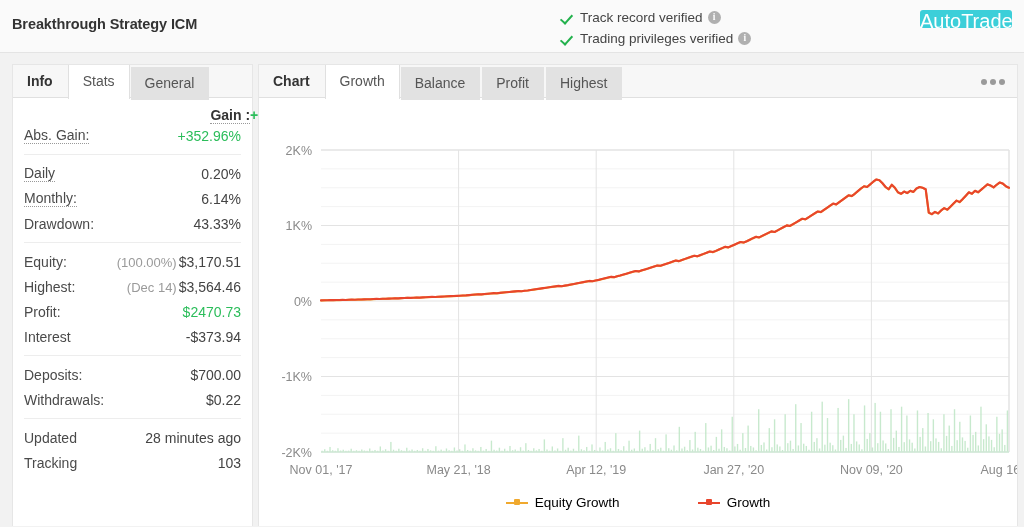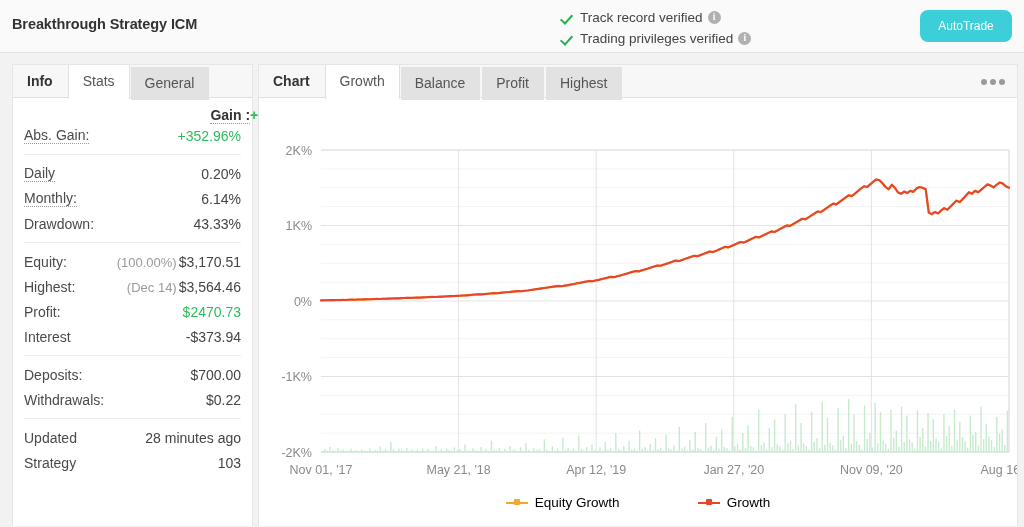--- a/index.html
+++ b/index.html
@@ -49,23 +49,23 @@
   }
   .info-icon {
     display: inline-block; width: 13px; height: 13px;
     border-radius: 50%; background: #b0b0b0;
     color: #fff; font-size: 9.5px; font-weight: bold;
     line-height: 13px; text-align: center; flex: none;
     font-family: "Liberation Serif", serif; cursor: pointer;
   }
   .autotrade-btn {
     position: absolute; right: 12px; top: 10px;
-    width: 92px; height: 32px;
-    background: #3ccfd9; border: none; border-radius: 8px;
-    color: #fff; font-size: 12px;
+    width: 92px; height: 18px;
+    background: #3ccfd9; border: none; border-radius: 3px;
+    color: #fff; font-size: 20px;
     font-family: "Liberation Sans", sans-serif;
     cursor: pointer;
   }
 
   
   .sidebar {
     position: absolute; left: 12px; top: 64px;
     width: 241px; height: 462px;
     background: #fff; border: 1px solid #e6e6e6;
     border-bottom: none;
@@ -218,21 +218,21 @@
       <div class="srow">
         <span class="k">Withdrawals:</span>
         <span class="v">$0.22</span>
       </div>
       <div class="divider"></div>
       <div class="srow">
         <span class="k">Updated</span>
         <span class="v">28 minutes ago</span>
       </div>
       <div class="srow">
-        <span class="k">Strategy</span>
+        <span class="k">Tracking</span>
         <span class="v">103</span>
       </div>
     </div>
 </div>
 
 <div class="chart-panel">
   <div class="tabbar">
     <div class="tab label-tab">Chart</div>
     <div class="tab active">Growth</div>
     <div class="tab inactive">Balance</div>

